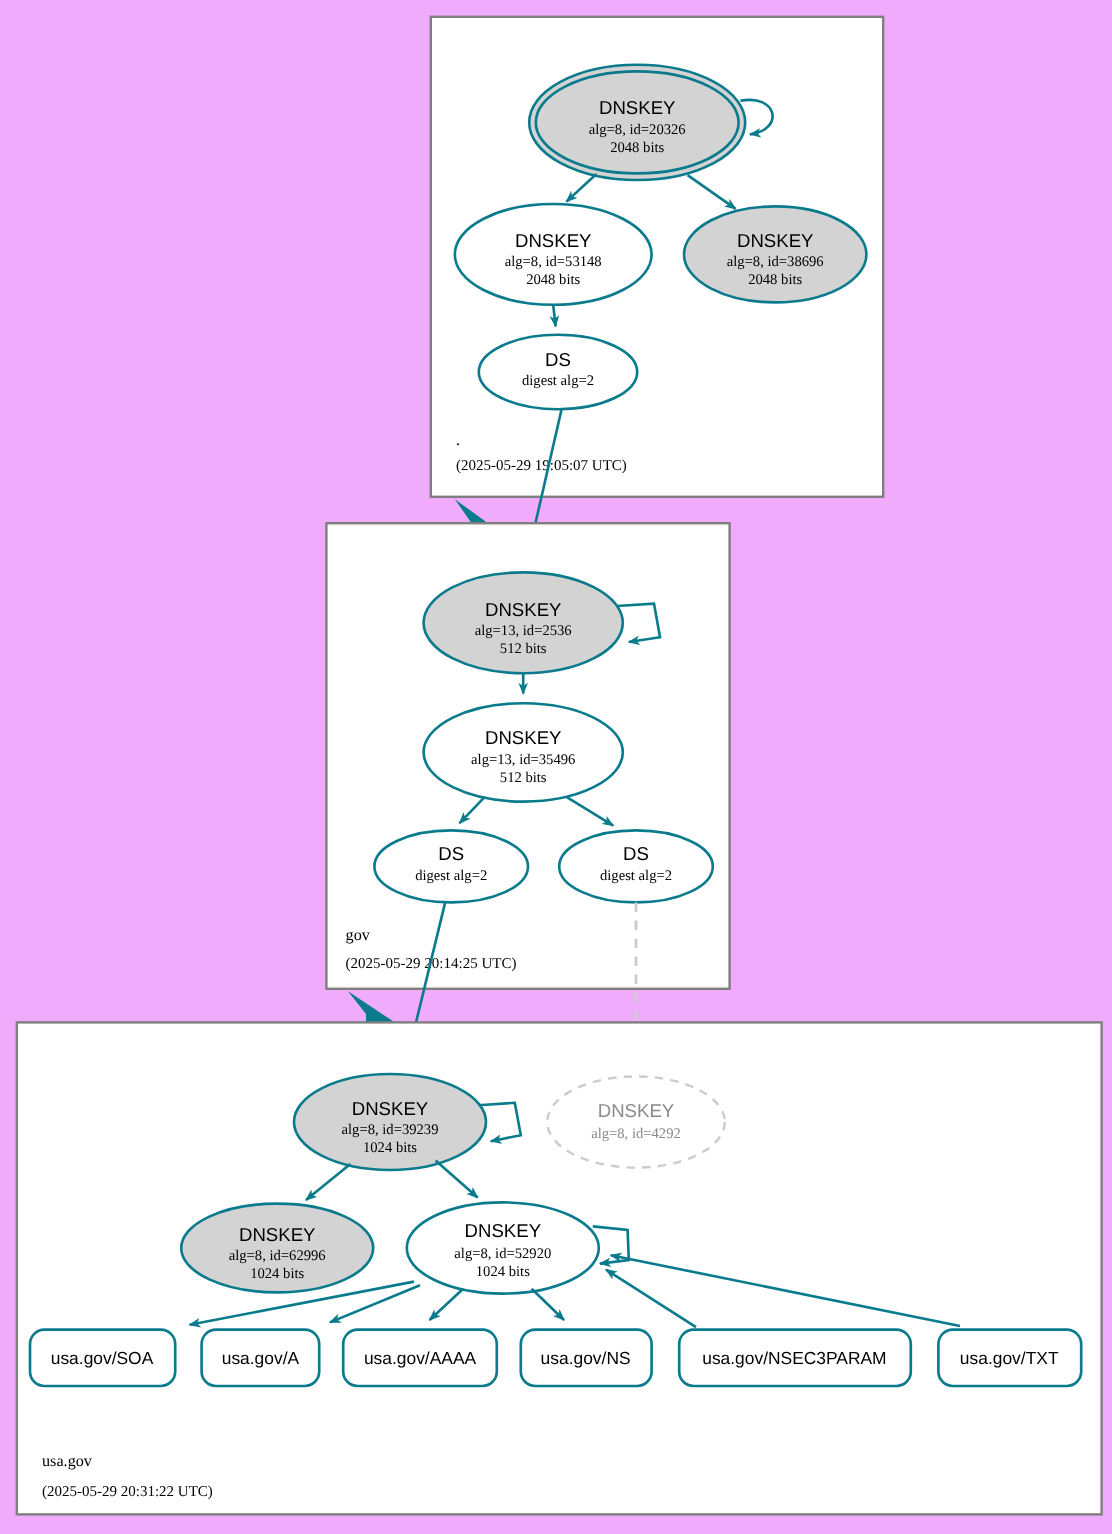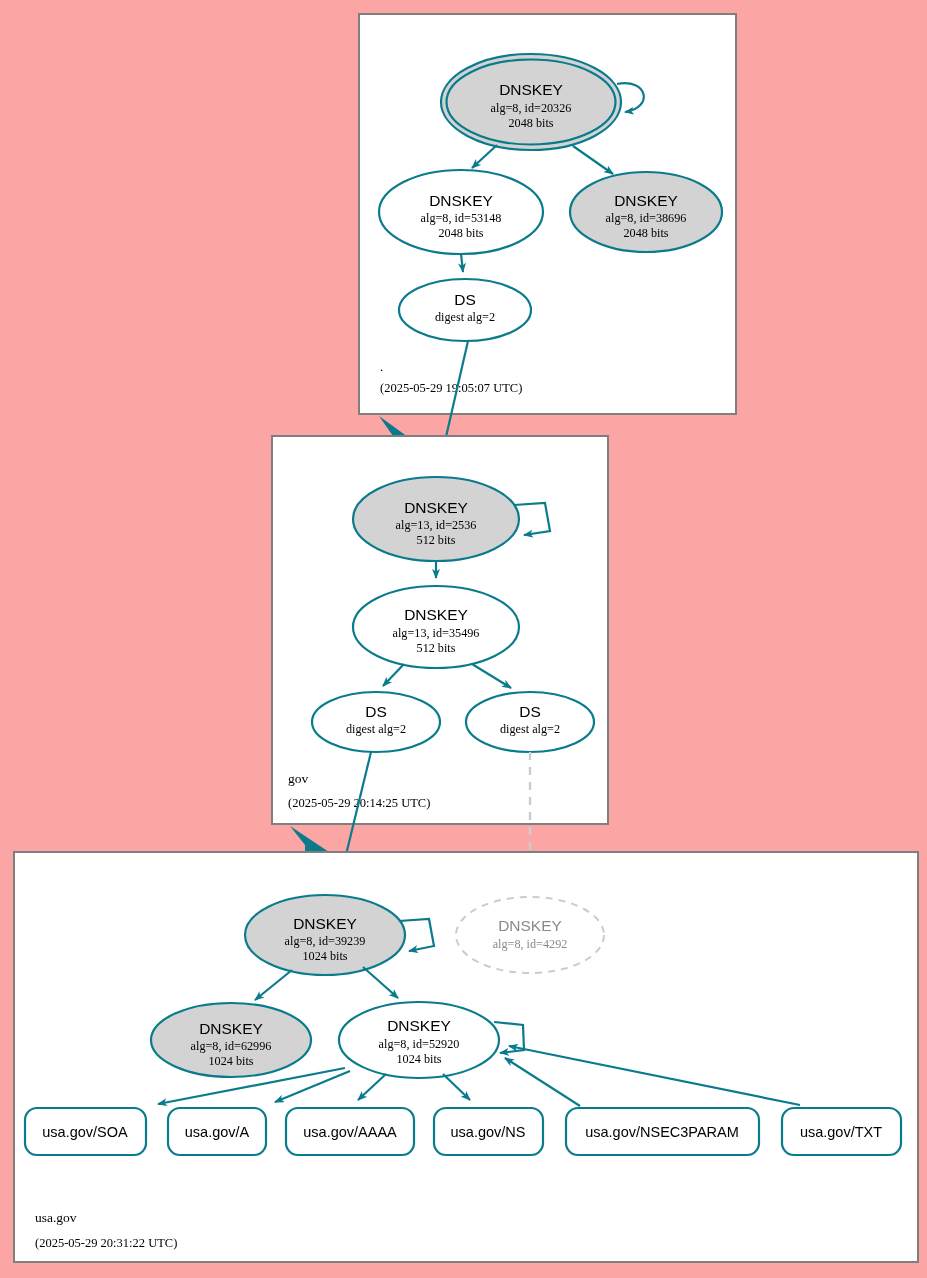--- a/index.html
+++ b/index.html
@@ -4,21 +4,21 @@
 <style>
   html, body {
     margin: 0;
     padding: 0;
     background: #ffffff;
   }
   #canvas {
     position: relative;
     width: 927px;
     height: 1278px;
-    background: #fca5a5;
+    background: #f0abfc;
     font-family: "Liberation Sans", sans-serif;
     overflow: hidden;
   }
   svg#graph {
     position: absolute;
     left: 0;
     top: 0;
     width: 927px;
     height: 1278px;
   }

